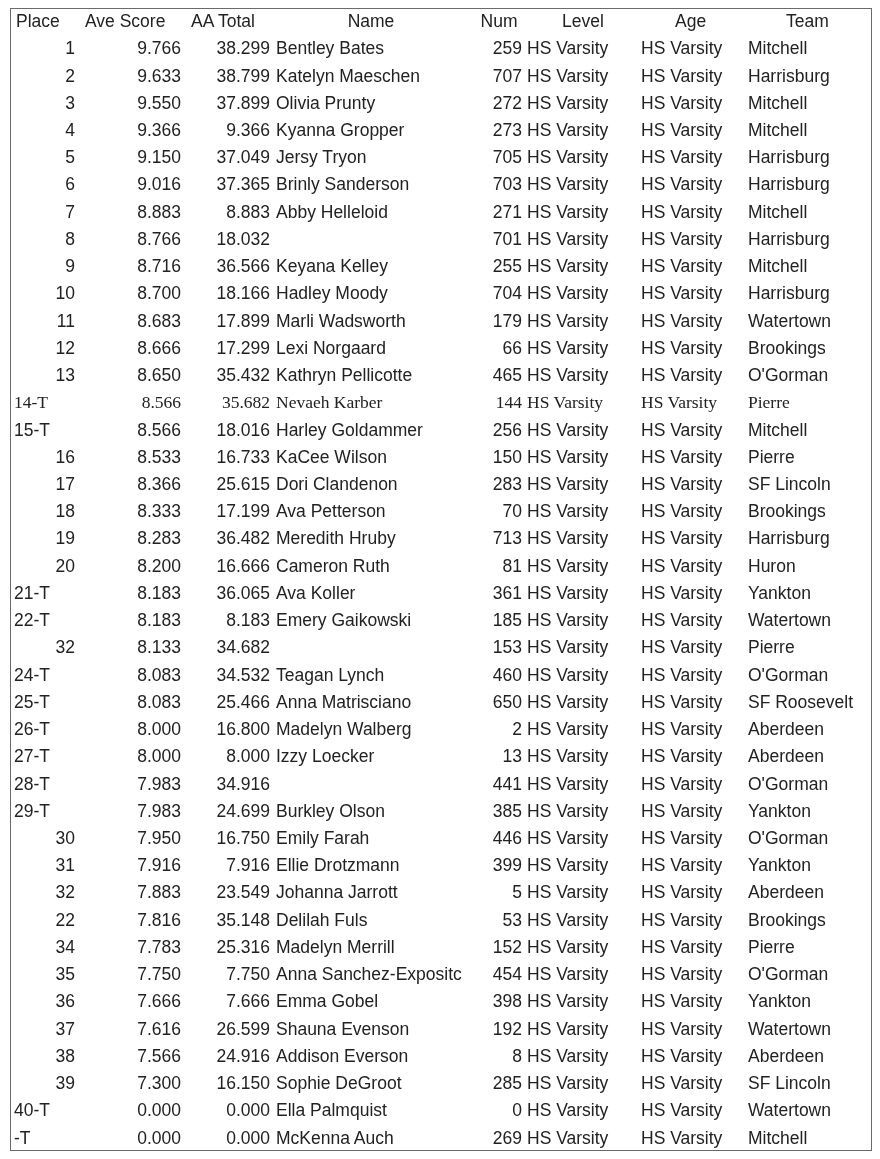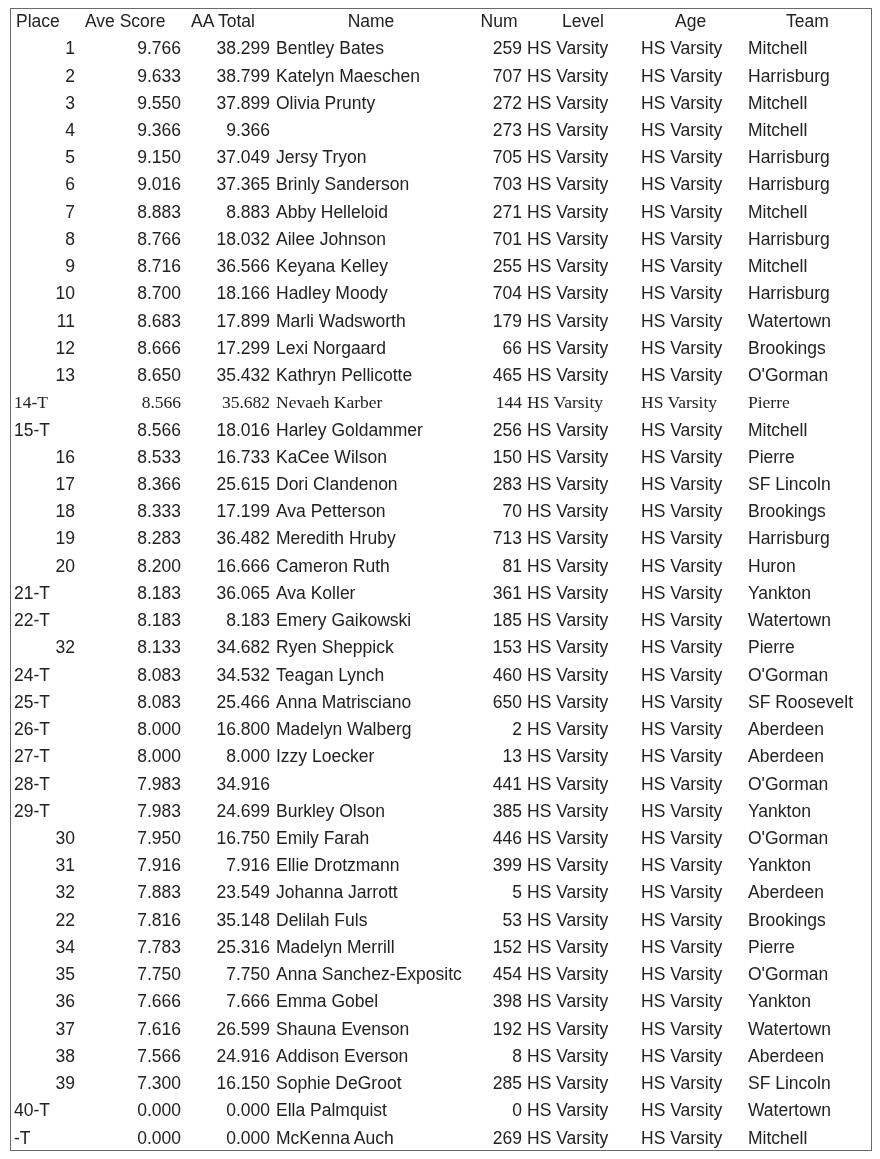--- a/index.html
+++ b/index.html
@@ -77,20 +77,21 @@
         <span class="c name">Olivia Prunty</span>
         <span class="c num">272</span>
         <span class="c lvl">HS Varsity</span>
         <span class="c age">HS Varsity</span>
         <span class="c team">Mitchell</span>
       </div>
       <div class="row" style="top: 116.99px;">
         <span class="c place-r">4</span>
         <span class="c ave">9.366</span>
         <span class="c aa">9.366</span>
+        <span class="c name">Kyanna Gropper</span>
         <span class="c num">273</span>
         <span class="c lvl">HS Varsity</span>
         <span class="c age">HS Varsity</span>
         <span class="c team">Mitchell</span>
       </div>
       <div class="row" style="top: 144.22px;">
         <span class="c place-r">5</span>
         <span class="c ave">9.150</span>
         <span class="c aa">37.049</span>
         <span class="c name">Jersy Tryon</span>
@@ -116,21 +117,20 @@
         <span class="c name">Abby Helleloid</span>
         <span class="c num">271</span>
         <span class="c lvl">HS Varsity</span>
         <span class="c age">HS Varsity</span>
         <span class="c team">Mitchell</span>
       </div>
       <div class="row" style="top: 225.91px;">
         <span class="c place-r">8</span>
         <span class="c ave">8.766</span>
         <span class="c aa">18.032</span>
-        <span class="c name">Ailee Johnson</span>
         <span class="c num">701</span>
         <span class="c lvl">HS Varsity</span>
         <span class="c age">HS Varsity</span>
         <span class="c team">Harrisburg</span>
       </div>
       <div class="row" style="top: 253.14px;">
         <span class="c place-r">9</span>
         <span class="c ave">8.716</span>
         <span class="c aa">36.566</span>
         <span class="c name">Keyana Kelley</span>
@@ -266,21 +266,20 @@
         <span class="c name">Emery Gaikowski</span>
         <span class="c num">185</span>
         <span class="c lvl">HS Varsity</span>
         <span class="c age">HS Varsity</span>
         <span class="c team">Watertown</span>
       </div>
       <div class="row" style="top: 634.36px;">
         <span class="c place-r">32</span>
         <span class="c ave">8.133</span>
         <span class="c aa">34.682</span>
-        <span class="c name">Ryen Sheppick</span>
         <span class="c num">153</span>
         <span class="c lvl">HS Varsity</span>
         <span class="c age">HS Varsity</span>
         <span class="c team">Pierre</span>
       </div>
       <div class="row" style="top: 661.59px;">
         <span class="c place-l">24-T</span>
         <span class="c ave">8.083</span>
         <span class="c aa">34.532</span>
         <span class="c name">Teagan Lynch</span>

